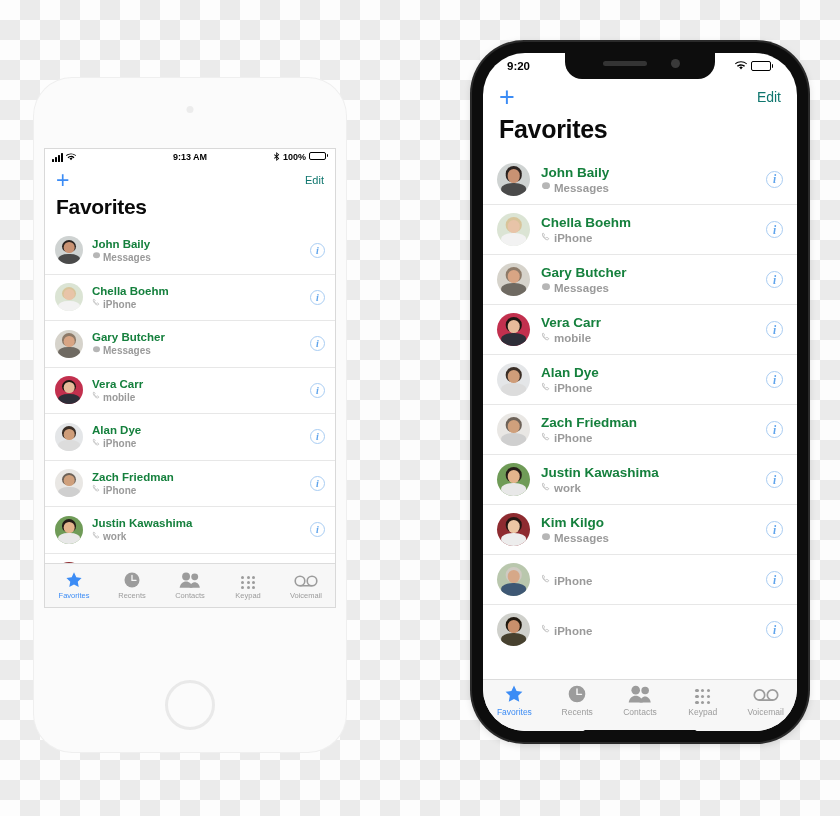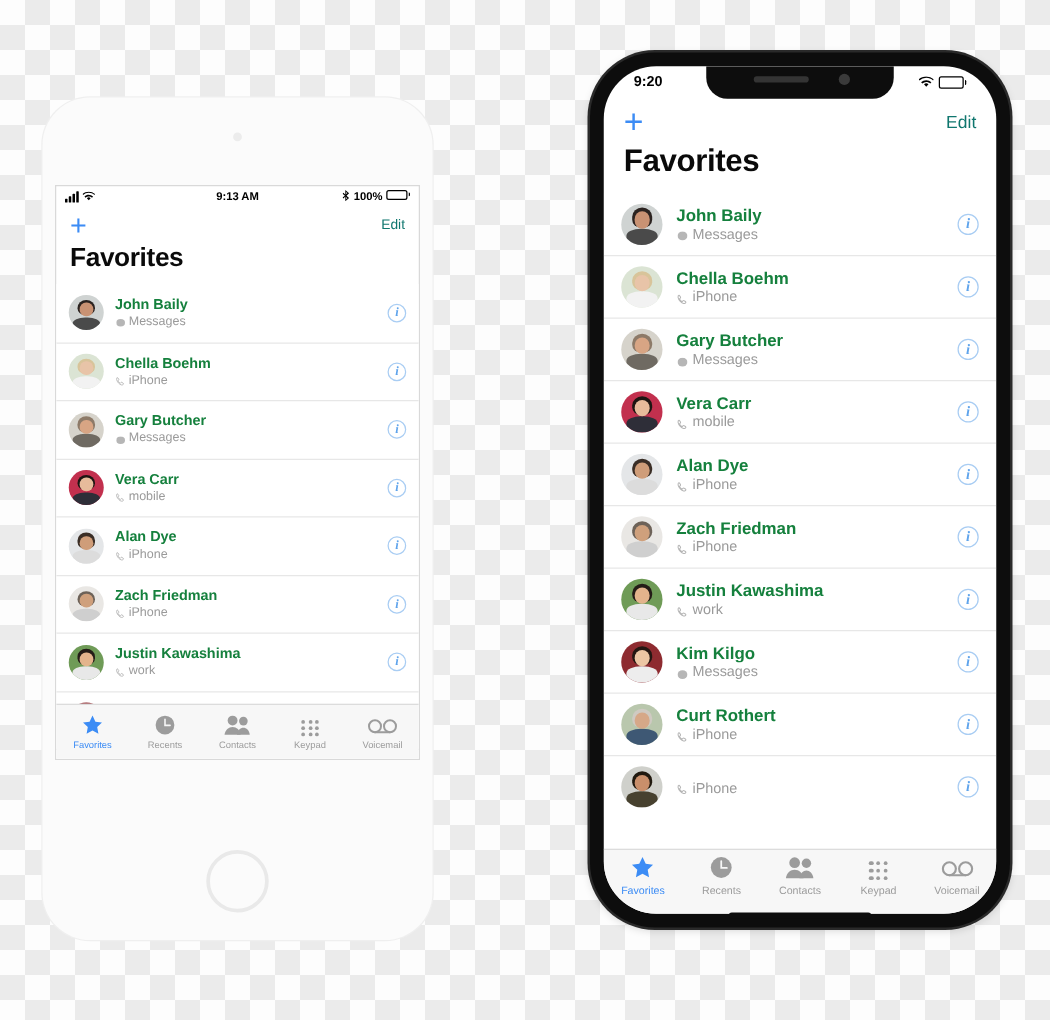--- a/index.html
+++ b/index.html
@@ -103,21 +103,21 @@
   .row + .row{ border-top:1px solid #e7e7e7; }
   .avatar{
     border-radius:50%; flex:none; position:relative; overflow:hidden;
     background:#d8d8d8;
   }
   .avatar .hair{ position:absolute; left:50%; transform:translateX(-50%); border-radius:50% 50% 42% 42%; }
   .avatar .face{ position:absolute; left:50%; transform:translateX(-50%); border-radius:50%; }
   .avatar .body{ position:absolute; left:50%; bottom:0; transform:translateX(-50%); border-radius:46% 46% 0 0; }
   .rowtext{ flex:1; min-width:0; }
   .rowname{ font-weight:bold; color:#15803d; white-space:nowrap; overflow:hidden; }
-  .rowsub{ color:#9a9a9a; display:flex; align-items:flex-end; }
+  .rowsub{ color:#9a9a9a; display:flex; align-items:flex-start;font-weight:bold; }
   .sub-ic{ flex:none; display:inline-flex; align-items:center; justify-content:center; color:#b4b4b4; }
   .info{
     flex:none; border-radius:50%; border:1px solid #a9cdf3; color:#5fa4ec;
     display:flex; align-items:center; justify-content:center;
     font-family:"Liberation Serif", serif; font-style:italic; font-weight:bold;
   }
 
   .tabbar{
     position:absolute; left:0; right:0; background:#f7f7f7;
     border-top:1px solid #dcdcdc; display:flex; align-items:center;
@@ -633,21 +633,20 @@
           </div>
           <div class="info">i</div>
         </div>
         <div class="row">
           <div class="avatar" style="background: rgb(185, 199, 173);">
             <div class="body" style="width: 25.74px; height: 12.54px; background: rgb(62, 88, 116);"></div>
             <div class="hair" style="top: 3.96px; width: 16.5px; height: 15.18px; background: rgb(207, 202, 194);"></div>
             <div class="face" style="top: 6.93px; width: 12.54px; height: 13.2px; background: rgb(214, 168, 136);"></div>
           </div>
           <div class="rowtext">
-            <div class="rowname">Curt Rothert</div>
             <div class="rowsub">
               <span class="sub-ic">
                 <svg width="10" height="10" viewBox="0 0 12 12">
                   <path d="M2.2 1.2c.5-.5 1.1-.3 1.4.2l.9 1.5c.25.45.15.8-.2 1.1l-.6.5c-.2.2-.2.35-.1.6.35.85 1.6 2.1 2.45 2.45.25.1.4.1.6-.1l.5-.6c.3-.35.65-.45 1.1-.2l1.5.9c.5.3.7.9.2 1.4-.6.6-1.35.9-2.15.75C5.6 9.3 2.7 6.4 2.0 3.35c-.15-.8.15-1.55.2-2.15z" fill="none" stroke="#b6b6b6" stroke-width="1.1" stroke-linejoin="round"></path>
                 </svg>
               </span>
               <span>iPhone</span>
             </div>
           </div>
           <div class="info">i</div>

